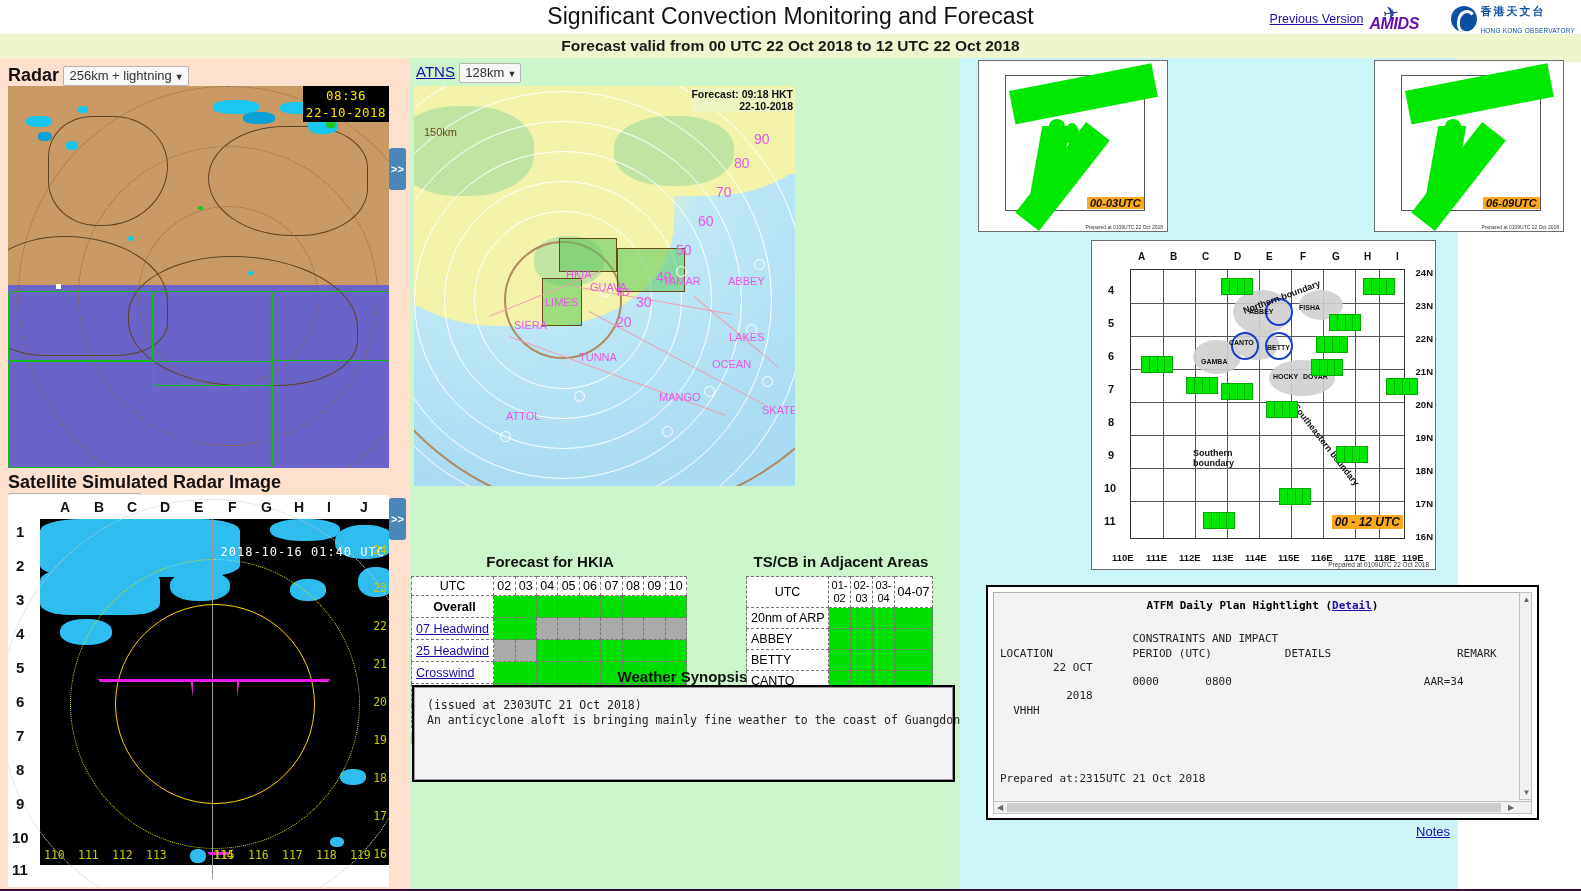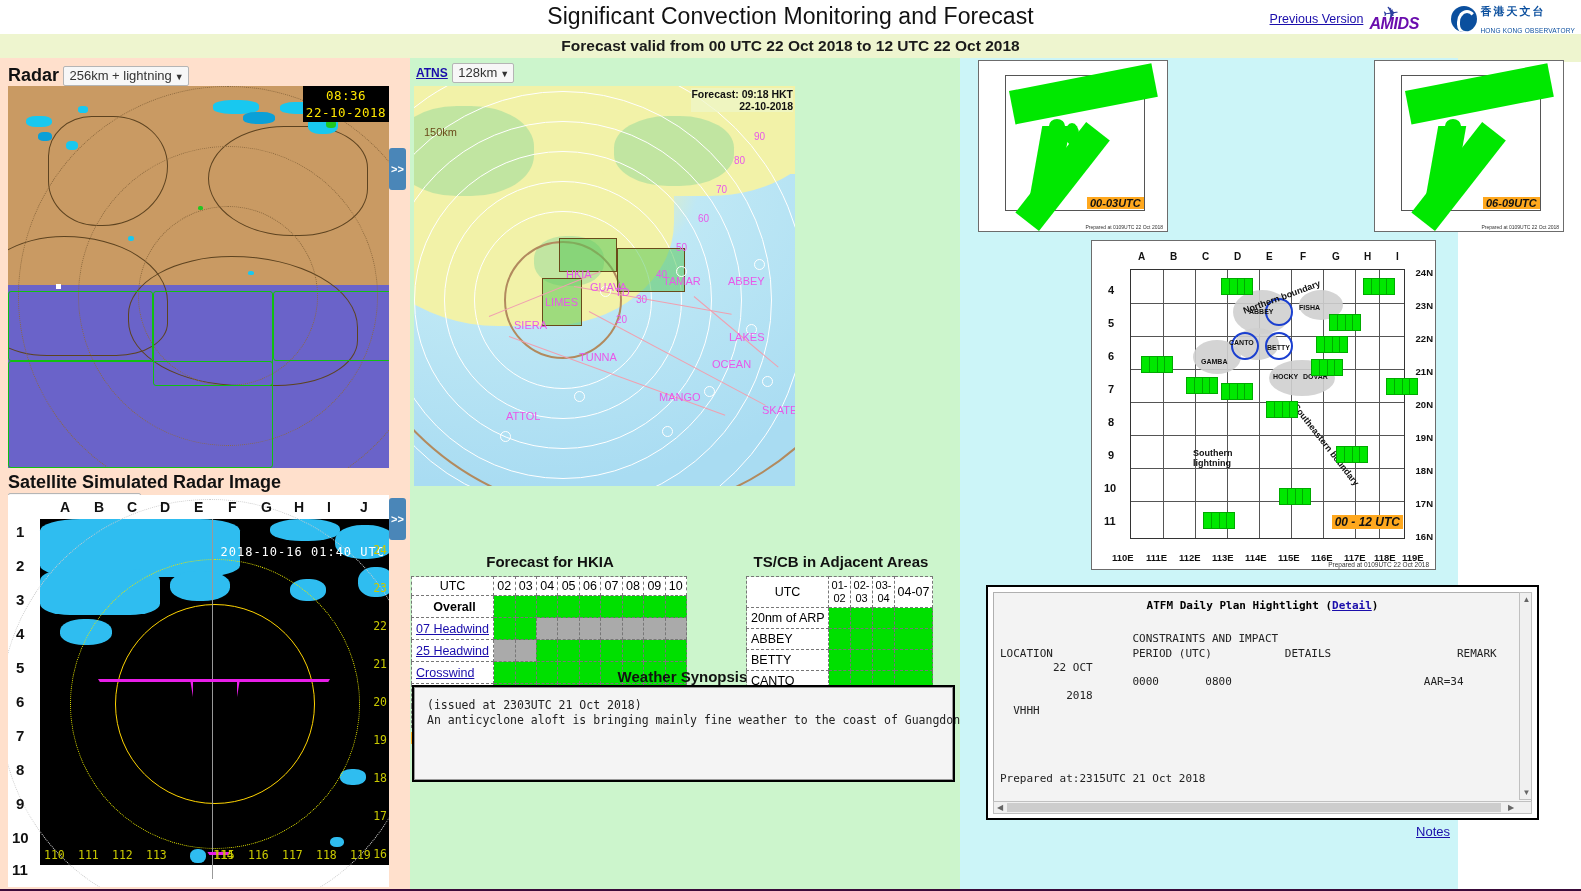--- a/index.html
+++ b/index.html
@@ -122,21 +122,21 @@
   }
   .atns-sea { position: absolute; left: 0; bottom: 0; width: 100%; height: 78%;
      background: radial-gradient(ellipse 120% 100% at 25% 0%, #f2f2a8 0 28%, #bfe8f5 42%, #a9dcf2 100%); }
   .atns-land { position: absolute; background: #f2f2a8; border-radius: 45%; }
   .atns-veg { position: absolute; background: #b9e3a0; border-radius: 45%; opacity: .85;}
   .atns-ring { position: absolute; border: 1px solid #ffffff; border-radius: 50%; }
   .atns-ring.brown { border-color: #b28a5e; border-width: 2px; }
   .atns-route { position: absolute; background: #f0a0b0; height: 1px; transform-origin: left center; }
   .atns-wp { position: absolute; width: 11px; height: 11px; border: 1px solid #ffffff; border-radius: 50%; }
   .atns-name { position: absolute; color: #e858e8; font-size: 11px; font-family: "Liberation Sans", sans-serif; white-space: nowrap; }
-  .atns-dist { position: absolute; color: #e858e8; font-size: 10px; }
+  .atns-dist { position: absolute; color: #e858e8; font-size: 14px; }
   .atns-box { position: absolute; background: rgba(90,200,90,.55); border: 1px solid #6a4a1a; }
   .atns-stamp {
     position: absolute; right: 2px; top: 2px; text-align: right; font-size: 10.5px;
     color: #111; font-weight: bold; background: rgba(238,245,200,.75); line-height: 12px;
   }
   .atns-150 { position: absolute; left: 10px; top: 40px; font-size: 11px; color: #6a4a1a; }
 
   
   .sec-title { text-align: center; font-size: 15px; font-weight: bold; color: #111; }
   table.grid { border-collapse: collapse; font-size: 12.5px; }
@@ -362,21 +362,21 @@
       <div class="sat-row" style="top:300px;">9</div>
       <div class="sat-row" style="left:4px;top:334px;">10</div>
       <div class="sat-row" style="left:4px;top:366px;">11</div>
     </div>
     <div class="arrow-btn" style="left:389px;top:440px;">&gt;&gt;</div>
   </div>
 
   <div class="col-mid">
 
     <div class="atns-hd">
-      <span class="link" style="font-size:12px;font-weight:bold;">ATNS</span>
+      <span class="link" style="font-size:15px;font-weight:normal;">ATNS</span>
       <span class="sel">
         <span>128km</span><span class="car">▼</span>
       </span>
     </div>
 
     <div class="atns-img">
       <div class="atns-sea"></div>
       <div class="atns-land" style="left:-60px;top:-20px;width:320px;height:260px;border-radius:30% 50% 40% 45%;"></div>
       <div class="atns-land" style="left:180px;top:-40px;width:230px;height:150px;border-radius:45% 40% 50% 30%;"></div>
       <div class="atns-veg" style="left:-20px;top:20px;width:140px;height:90px;"></div>
@@ -651,21 +651,21 @@
         <div class="bm-nm" style="left:118px;top:38px;">ABBEY</div>
         <div class="bm-nm" style="left:168px;top:34px;">FISHA</div>
         <div class="bm-nm" style="left:98px;top:69px;">CANTO</div>
         <div class="bm-nm" style="left:136px;top:74px;">BETTY</div>
         <div class="bm-nm" style="left:70px;top:88px;">GAMBA</div>
         <div class="bm-nm" style="left:142px;top:103px;">HOCKY</div>
         <div class="bm-nm" style="left:172px;top:103px;">DOVAR</div>
 
         <div class="bm-diag" style="left:110px;top:22px;transform:rotate(-20deg);">Northern boundary</div>
         <div class="bm-diag" style="left:168px;top:132px;transform:rotate(52deg);transform-origin:left top;">Southeastern boundary</div>
-        <div class="bm-diag" style="left:62px;top:178px;width:46px;white-space:normal;line-height:10px;">Southern lightning</div>
+        <div class="bm-diag" style="left:62px;top:178px;width:46px;white-space:normal;line-height:10px;">Southern boundary</div>
 
         <div class="bm-chip" style="left:90px;top:8px;width:32px;">
             <i></i>
             <i></i>
             <i></i>
             <i></i>
           </div>
         <div class="bm-chip" style="left:232px;top:8px;width:32px;">
             <i></i>
             <i></i>

